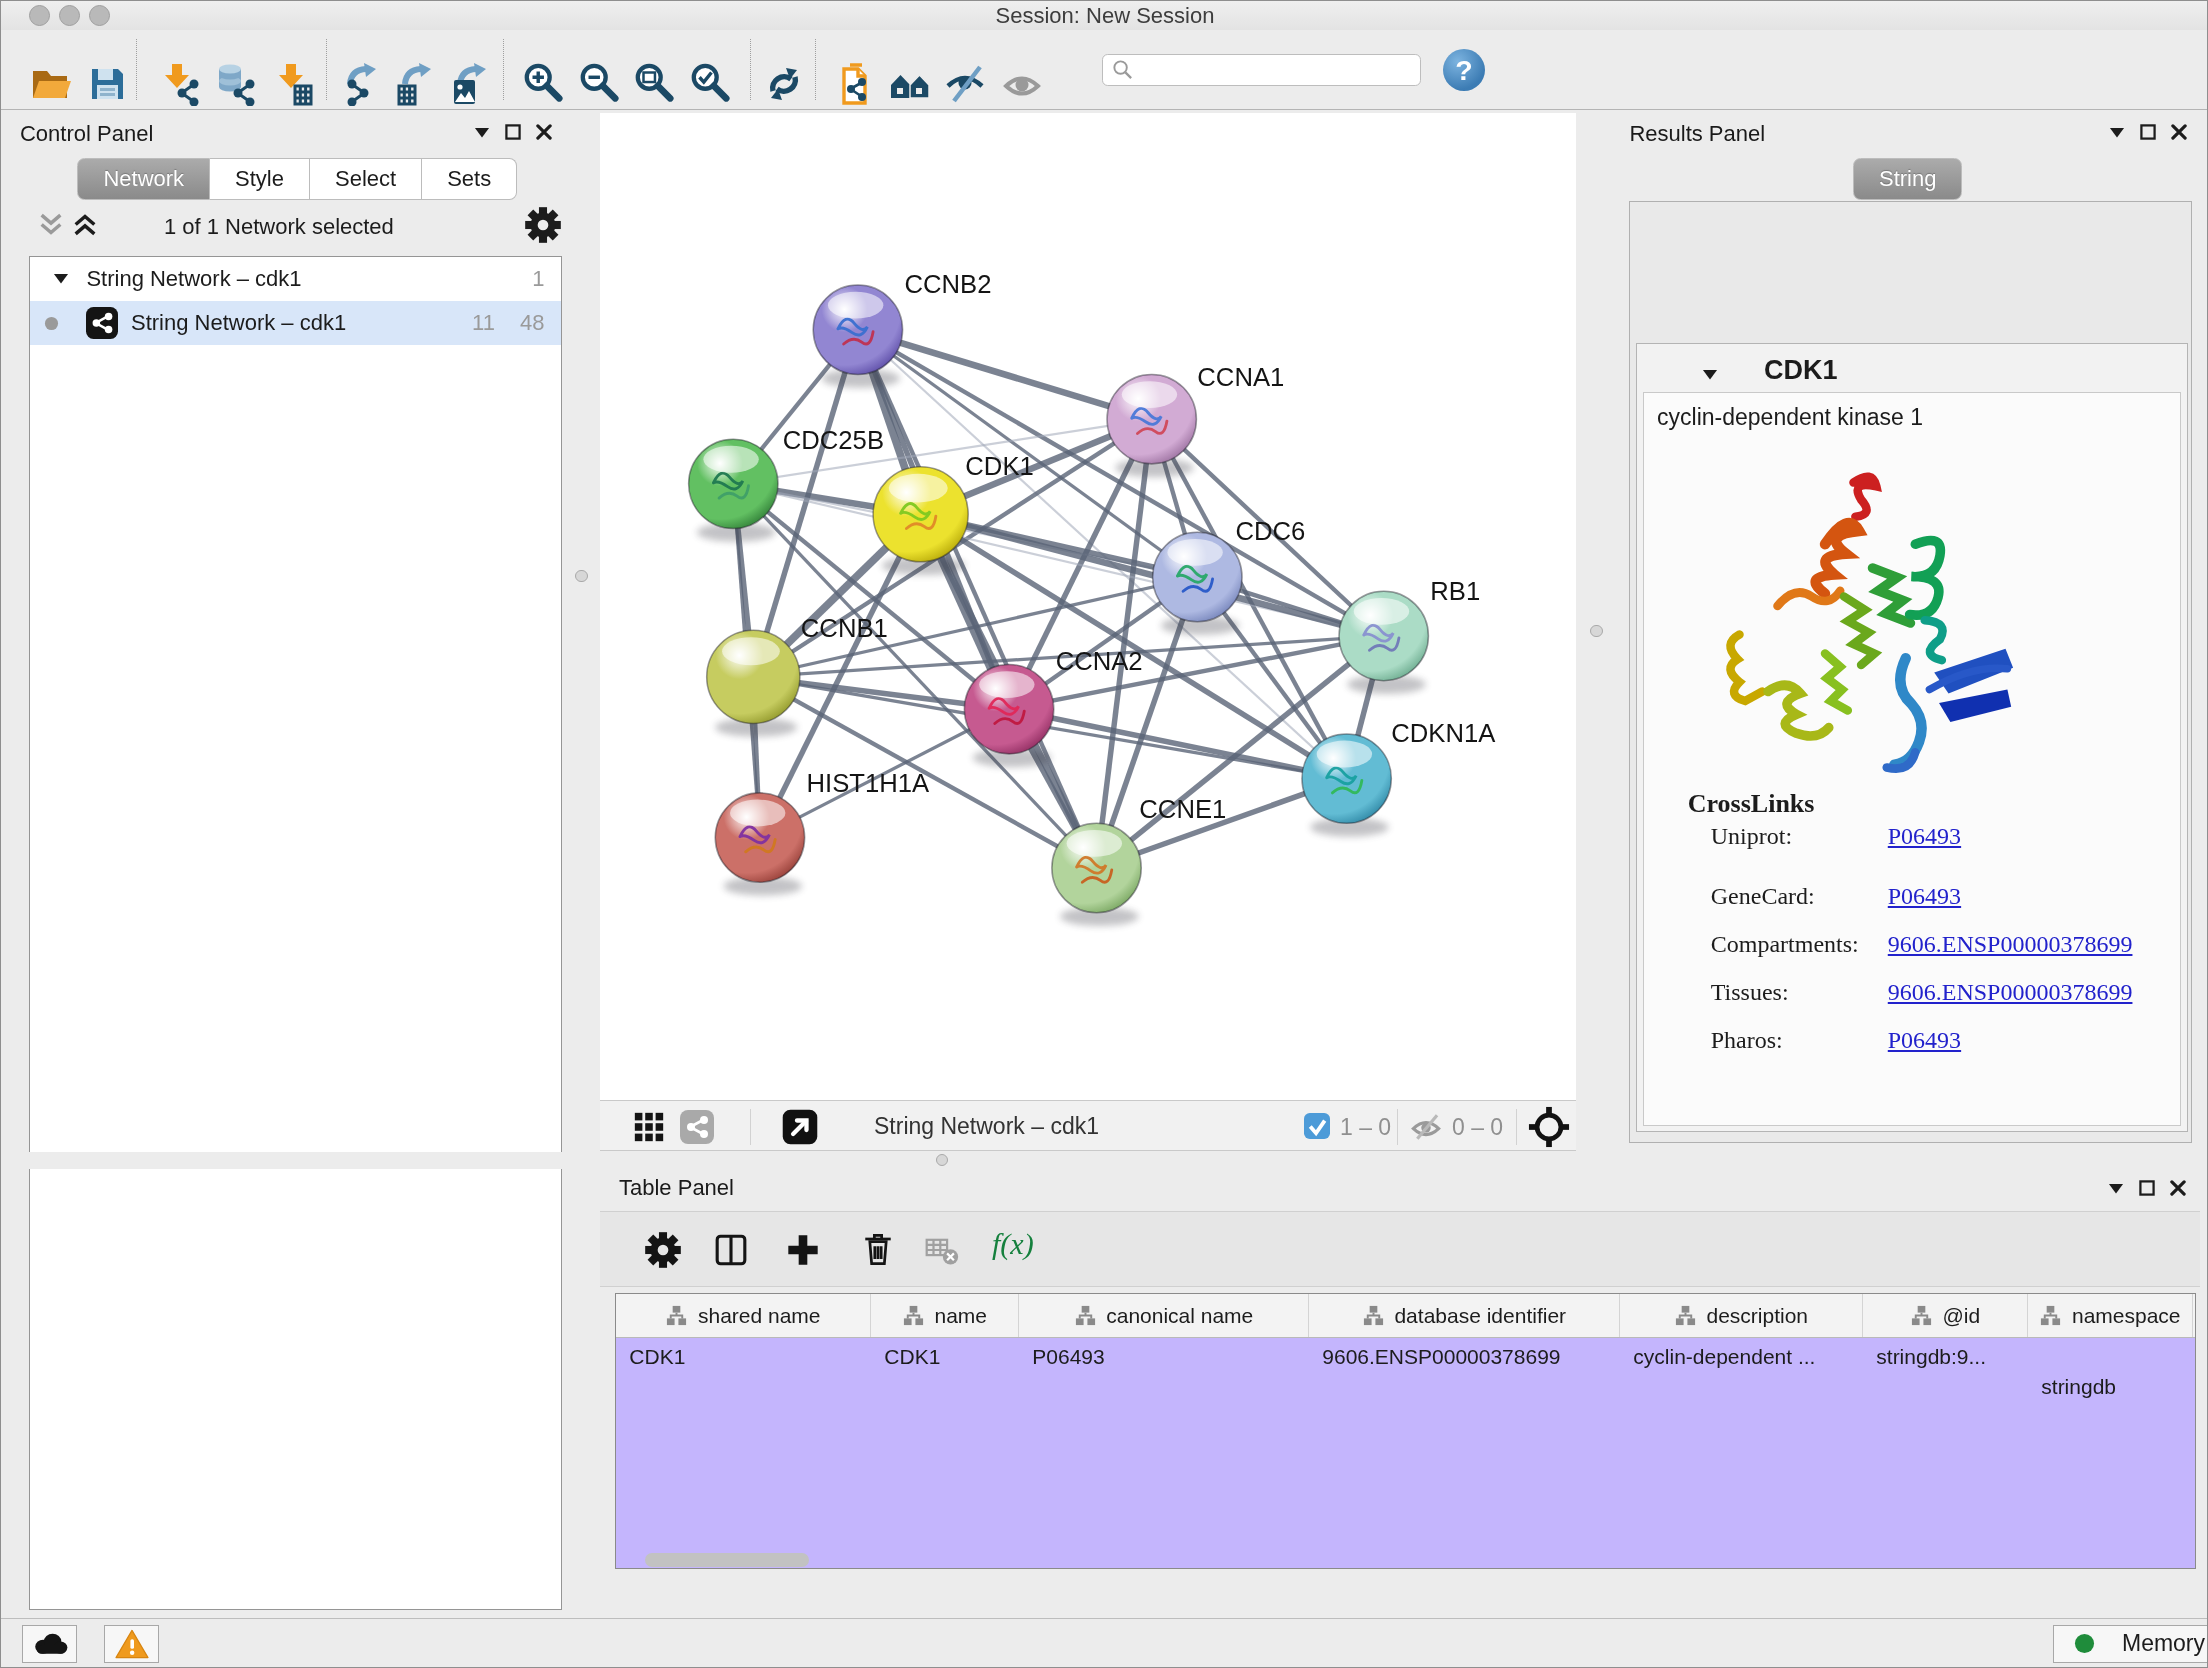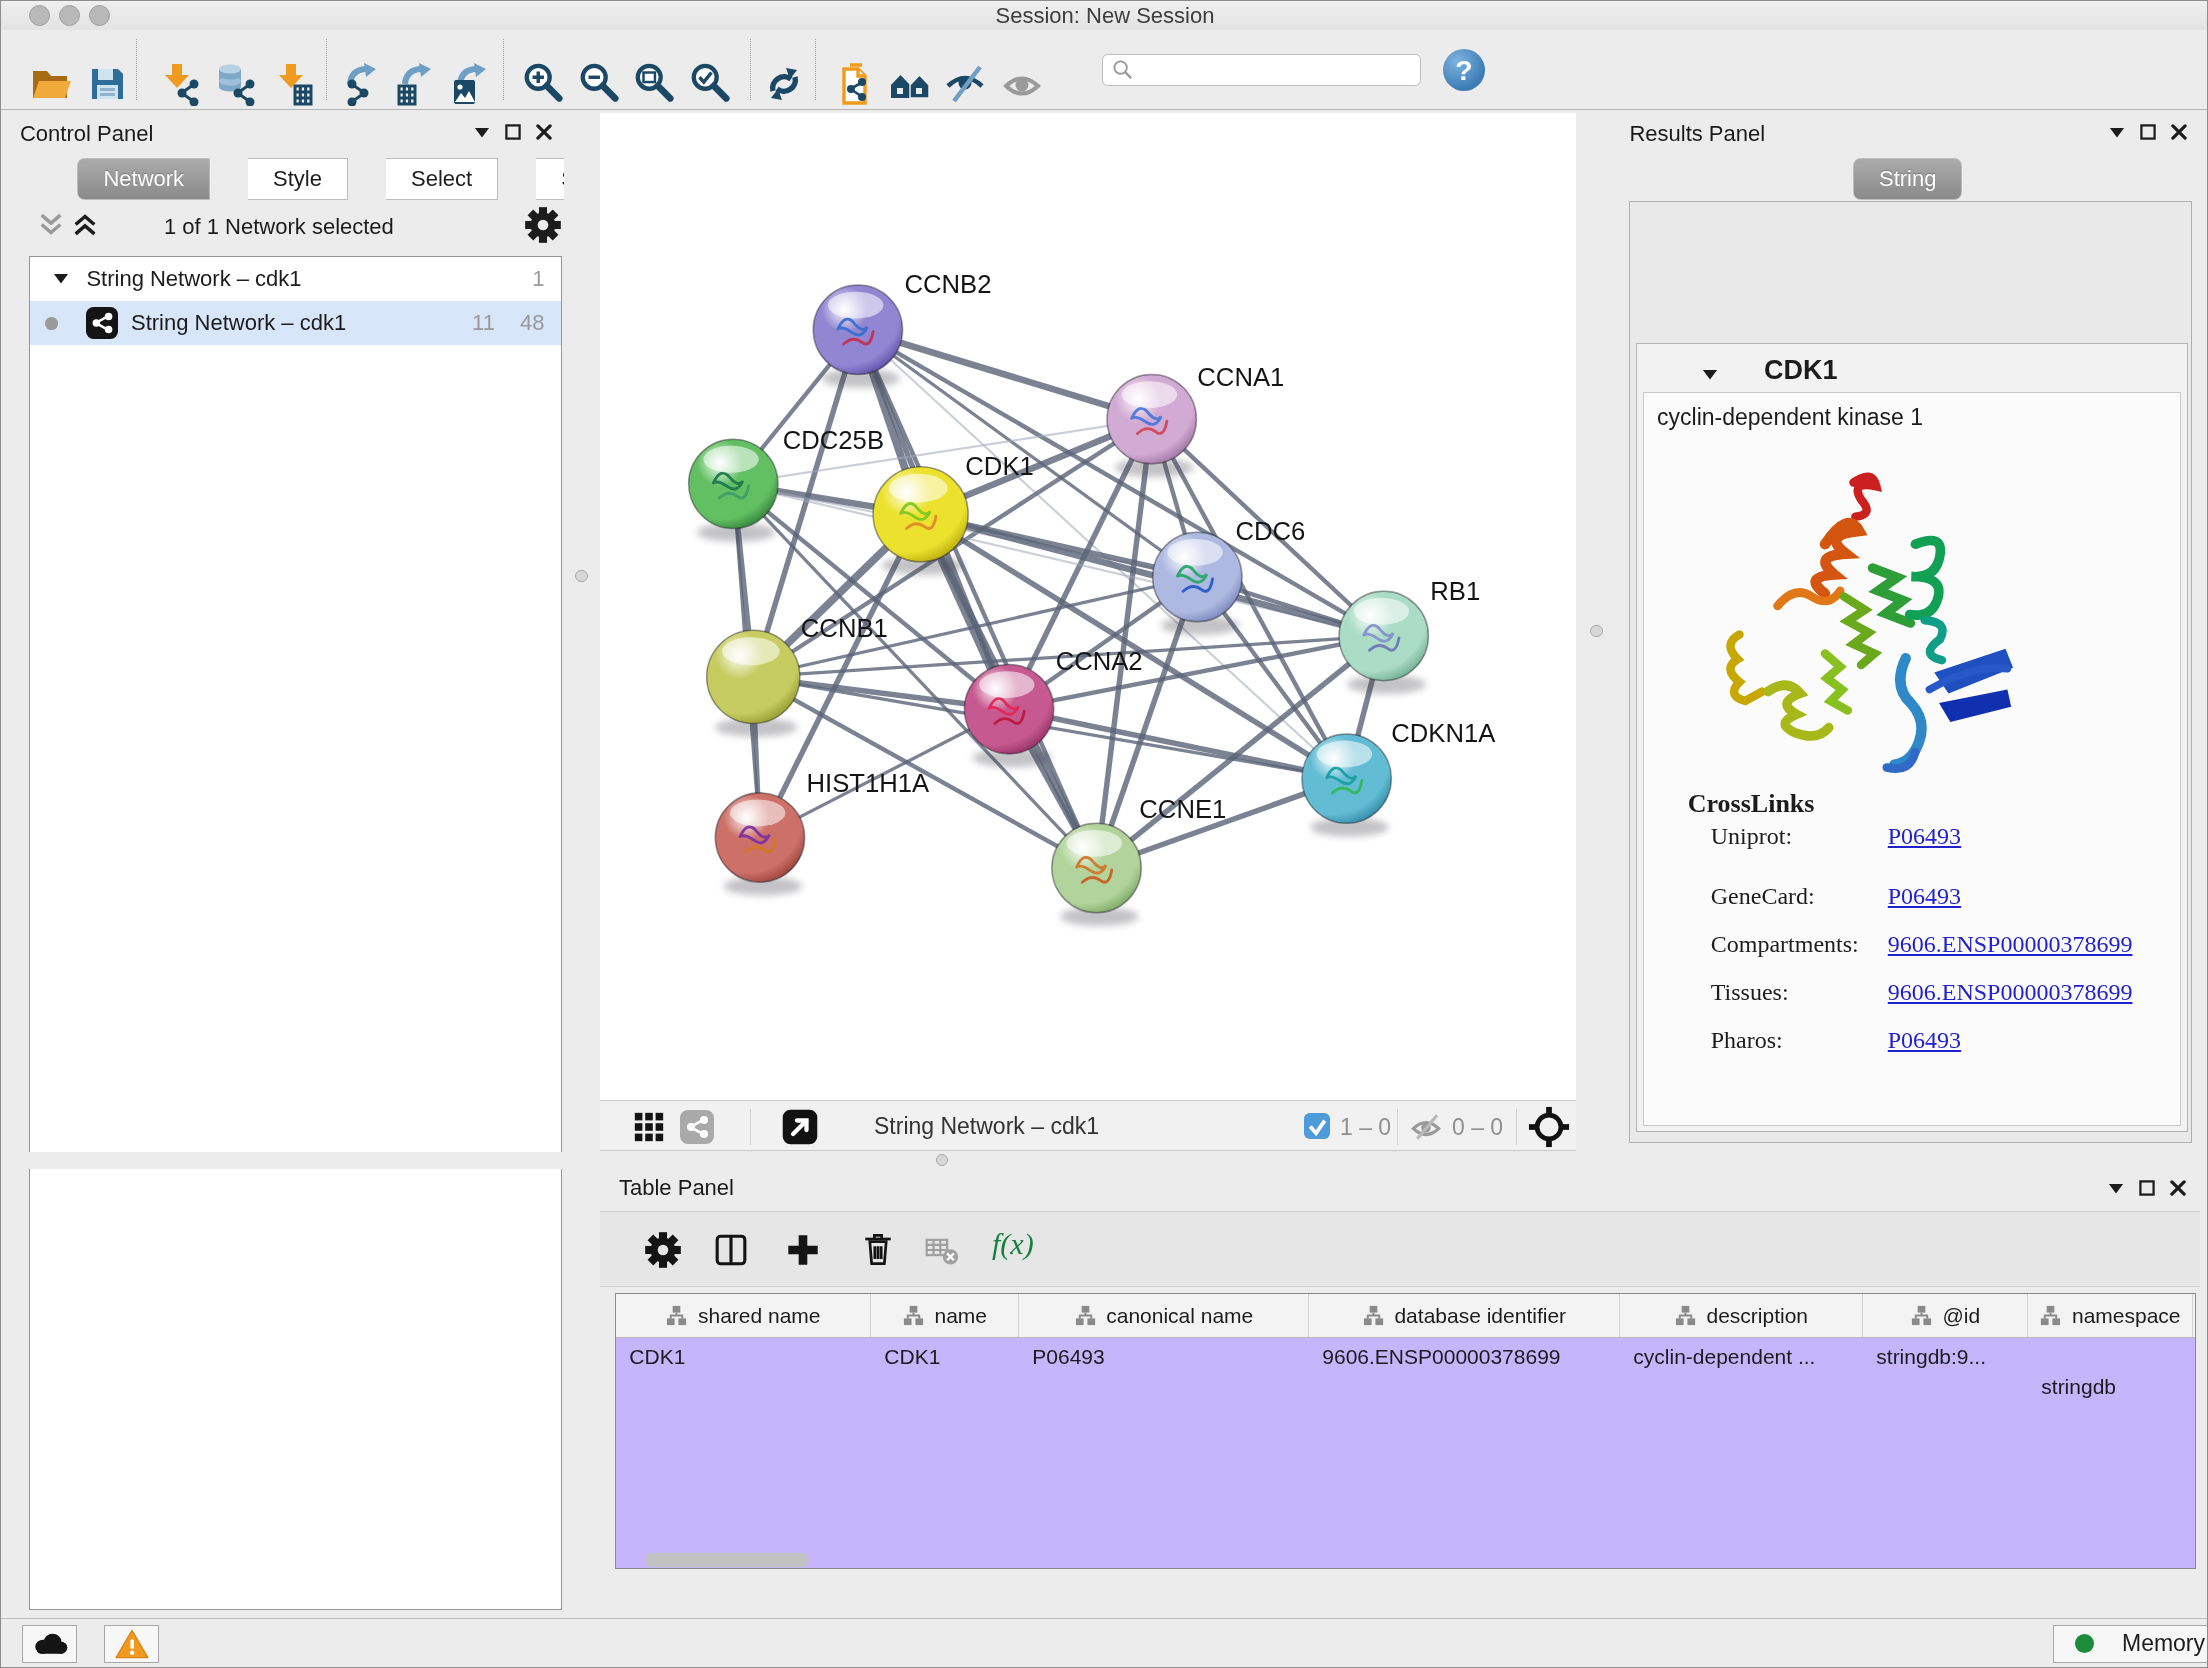--- a/index.html
+++ b/index.html
@@ -20,21 +20,21 @@
   #searchwrap{left:1101px;top:24px;width:319px;height:32px;background:#fff;border:1px solid #bdbdbd;
      border-radius:5.7px;display:flex;align-items:center;padding-left:7.6px;}
   #searchwrap input{border:none;outline:none;font-size:20px;width:266px;background:transparent;
      font-family:"Liberation Sans","DejaVu Sans",sans-serif;}
   #helpbtn{left:1442px;top:19px;width:42px;height:42px;border-radius:50%;
      background:radial-gradient(circle at 35% 30%,#7db4e0,#3c7cb4 70%);color:#fff;
      font-size:28.5px;font-weight:bold;text-align:center;line-height:42px;}
   
   .ptitle{font-size:22px;color:#1a1a1a;}
   .picons{display:flex;gap:15px;align-items:center;}
-  .tabrow{display:flex;gap:38px;}
+  .tabrow{display:flex;}
   .tab{height:42px;background:#fff;border:1px solid #bcbcbc;border-left:none;
        font-size:22px;display:flex;align-items:center;justify-content:center;padding:0 25px;}
   .tab.first{border-left:1px solid #bcbcbc;border-radius:7.6px 0 0 7.6px;}
   .tab.last{border-radius:0 7.6px 7.6px 0;}
   .tab.sel{background:linear-gradient(#ababab,#8a8a8a);color:#fff;text-shadow:0 -1px 1px rgba(0,0,0,.25);}
   
   #cpanel{left:11.4px;top:112px;width:552px;height:1499px;background:#ececec;}
   #ctree{left:17px;top:143px;width:533px;height:1354px;background:#fff;border:1px solid #959595;}
   .trow{position:relative;width:100%;height:44px;display:flex;align-items:center;font-size:22px;}
   .trow.sel{background:#d8e6f9;}

